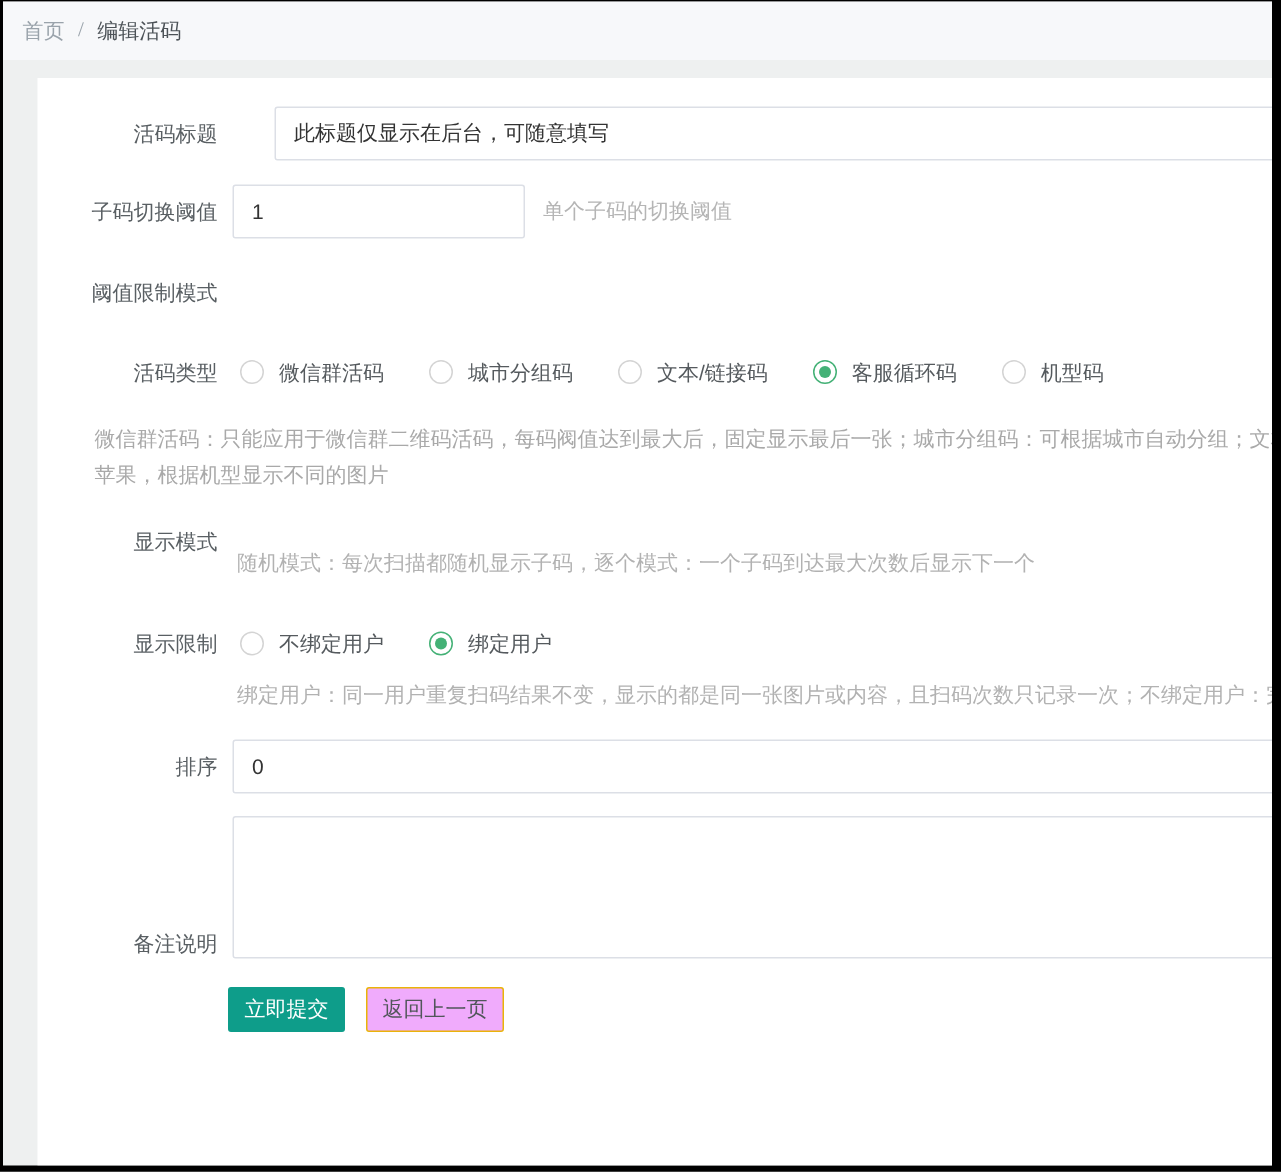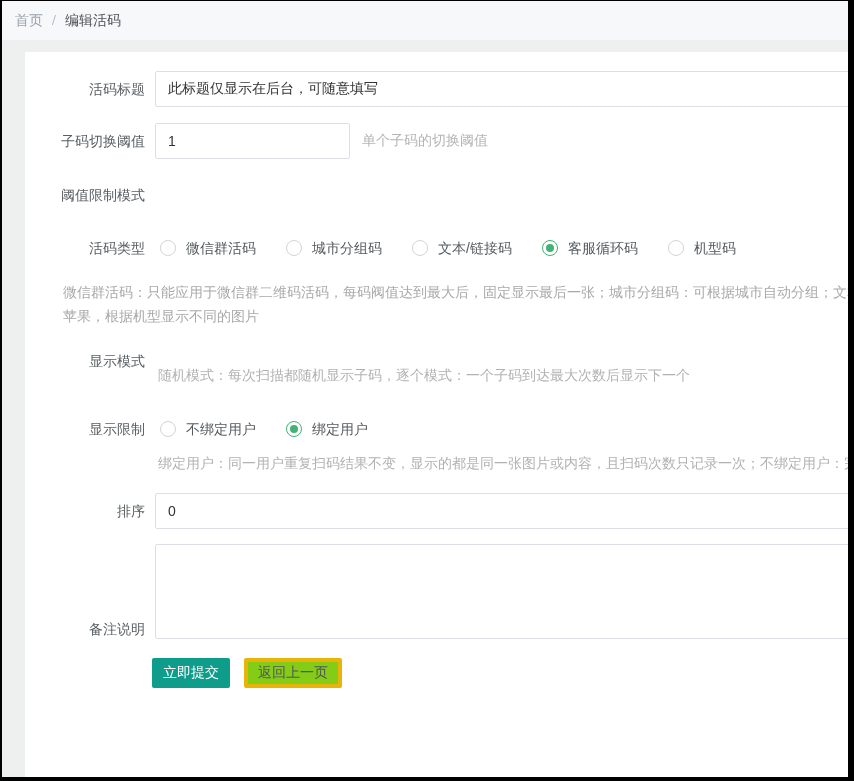--- a/index.html
+++ b/index.html
@@ -116,21 +116,21 @@
   }
   .radio-text { color: #555a5e; line-height: 20px; }
   .hint-long {
     margin-left: 38px;
     margin-top: 22px;
     color: #a9a9a9;
     line-height: 24px;
   }
   .hint-long .line { white-space: nowrap; display: block; }
   
-  .mb16 { margin-bottom: 16px; }
+  .mb16 { margin-bottom: 16px; gap: 28px; }
   .mb26 { margin-bottom: 26px; }
   .mb33 { margin-bottom: 33px; }
   .mb23 { margin-bottom: 23px; }
   .mb34 { margin-bottom: 34px; }
   .mb20 { margin-bottom: 20px; }
   .mb15 { margin-bottom: 15px; }
   .mb19 { margin-bottom: 19px; align-items: flex-end; }
   
   .btn-row { margin-left: 127px; display: flex; }
   .btn-submit {
@@ -138,22 +138,22 @@
     color: #fff;
     border: none;
     height: 30px;
     padding: 0 11px;
     border-radius: 2px;
     font-size: 14px;
     font-family: inherit;
     cursor: pointer;
   }
   .btn-back {
-    background: #84cc16;
-    border: 4px solid #eab308;
+    background: #f0abfc;
+    border: 1px solid #eab308;
     color: #51565a;
     height: 30px;
     padding: 0 10px;
     border-radius: 2px;
     font-size: 14px;
     font-family: inherit;
     margin-left: 14px;
     cursor: pointer;
   }
   .label-top { margin-top: 8px; }

